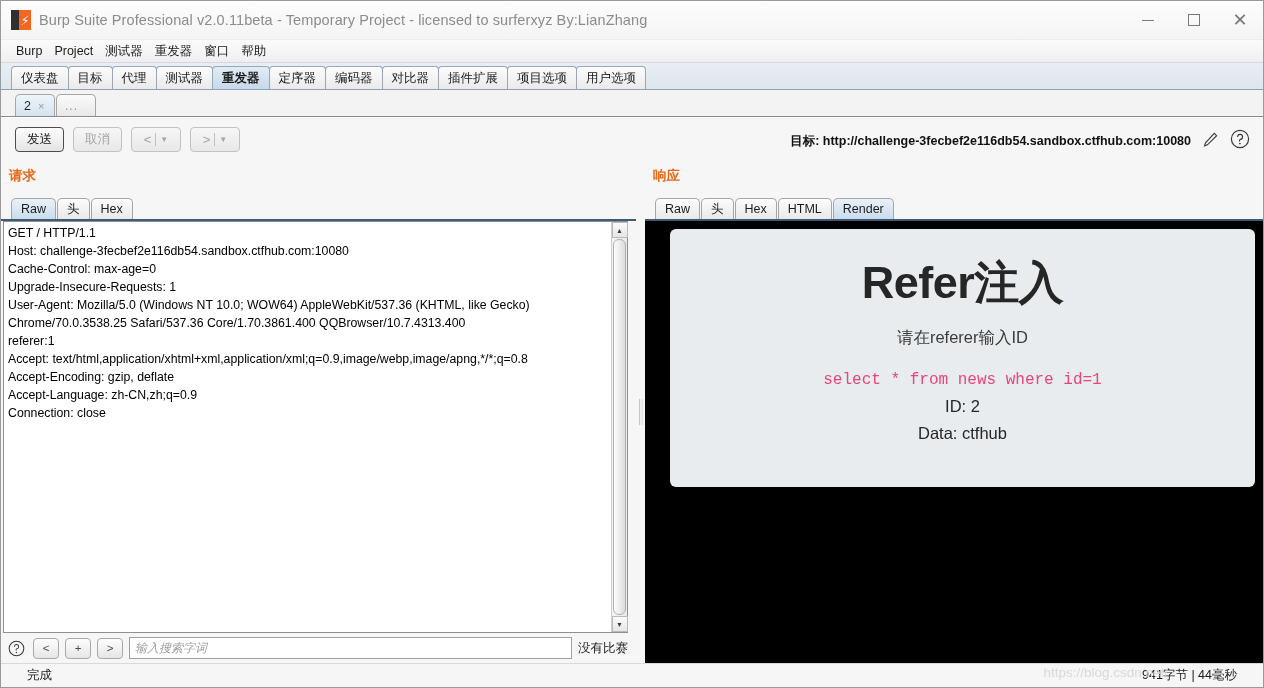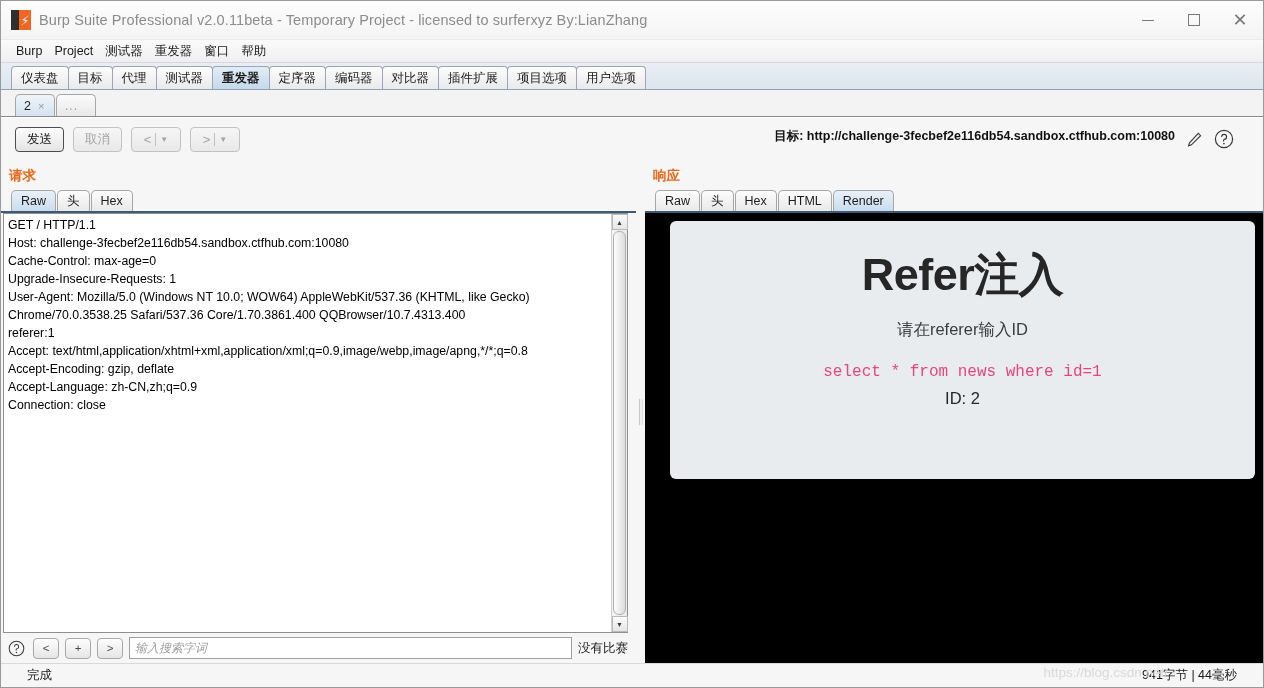--- a/index.html
+++ b/index.html
@@ -149,22 +149,22 @@
   .btn.primary { border-color: #4d4d4d; font-weight: normal; }
   .btn.disabled { color: #a3a3a3; border-color: #c2c2c2;
                   background: linear-gradient(#f6f6f6, #e8e8e8); }
   .btn.nav { width: 50px; padding: 0; gap: 4px; }
   .btn.nav .sep { width: 1px; height: 13px; background: #c0c0c0; }
   .btn.nav .arr { font-size: 13px; color: #a3a3a3; }
   .btn.nav .car { font-size: 8px; color: #a3a3a3; }
 
   .target-line {
     position: absolute;
-    right: 28px; top: 10px;
-    display: flex; align-items: flex-start; gap: 8px;
+    right: 12px; top: 10px;
+    display: flex; align-items: flex-end; gap: 8px;
   }
   .target-line .lbl {
     font-size: 12.5px; font-weight: bold; color: #111;
     white-space: nowrap;
   }
   .icon-btn { width: 22px; height: 22px; display: flex;
               align-items: center; justify-content: center; color: #3a3a3a; }
 
   
   .panes { flex: 1 1 auto; display: flex; position: relative; min-height: 0; }
@@ -179,20 +179,21 @@
   .pane-title {
     font-size: 13.5px; font-weight: bold; color: #e8691b;
     padding: 7px 0 5px 8px;
     flex: 0 0 auto;
   }
   .pane-tabs {
     display: flex; align-items: flex-end;
     height: 23px; padding-left: 10px;
     border-bottom: 2px solid #3f5a75;
     flex: 0 0 auto;
+    margin-top: 8px;
   }
   .ptab {
     height: 21px; padding: 0 9px; margin-right: 1px;
     display: flex; align-items: center;
     font-size: 12.5px; color: #1d1d1d;
     background: linear-gradient(#fcfcfc, #e9e9e9);
     border: 1px solid #a6a6a6; border-bottom: none;
     border-radius: 5px 5px 0 0;
   }
   .ptab.sel { background: linear-gradient(#e9f1f9, #c9dcee); }
@@ -452,20 +453,21 @@
           <div class="ptab">Hex</div>
           <div class="ptab">HTML</div>
           <div class="ptab sel">Render</div>
         </div>
         <div class="render-area">
           <div class="render-card">
             <div class="render-h1">Refer注入</div>
             <div class="render-sub">请在referer输入ID</div>
             <div class="render-sql">select * from news where id=1</div>
             <div class="render-line">ID: 2</div>
+            <div class="render-line">Data: ctfhub</div>
           </div>
         </div>
       </div>
 
     </div>
   </div>
 
   <div class="statusbar">
     <span class="left">完成</span>
     <span class="watermark">https://blog.csdn.net/</span>

